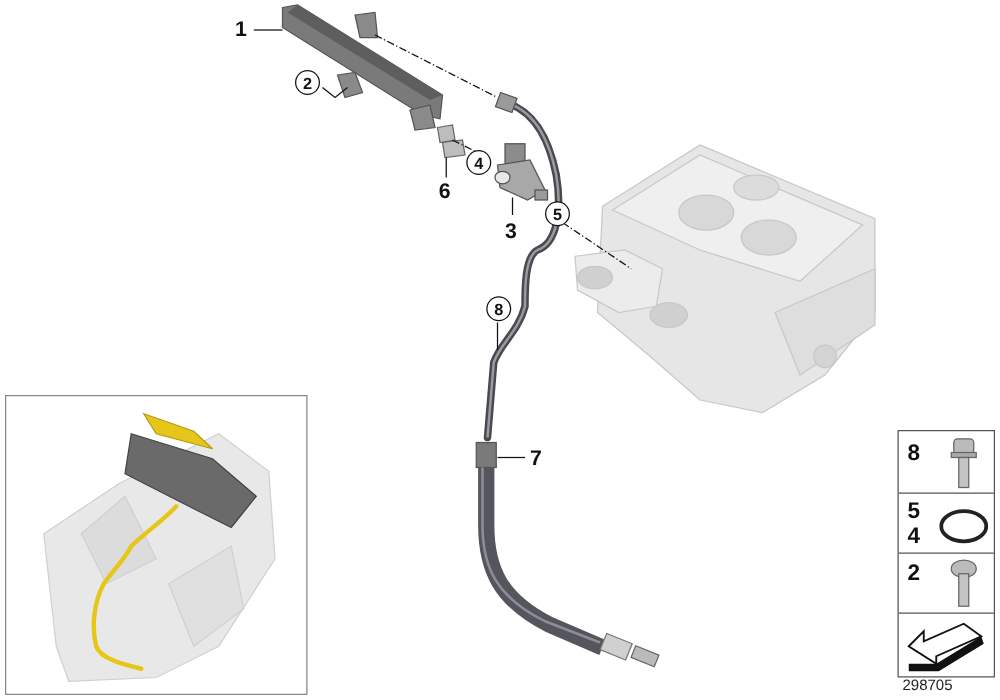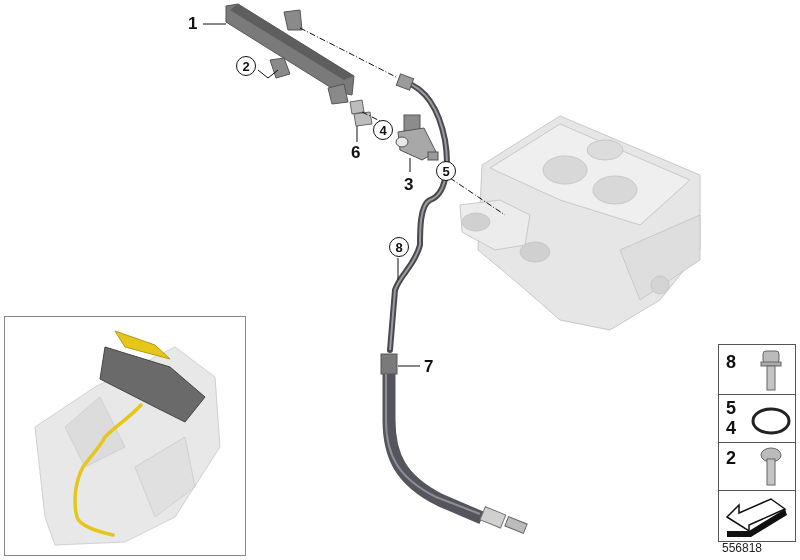--- a/index.html
+++ b/index.html
@@ -128,13 +128,13 @@
     </svg>
   </div>
   <div class="cell" style="height:50px;">
     <svg width="76" height="50">
       <path d="M8,26 L20,14 L20,22 L52,8 L66,18 L30,34 L30,40 Z" fill="#fff" stroke="#111" stroke-width="1.5"></path>
       <path d="M8,40 L30,40 L66,18 L68,24 L32,46 L8,46 Z" fill="#111"></path>
     </svg>
   </div>
 </div>
 
-<div class="imgno">556818</div>
+<div class="imgno">298705</div>
 
 </body></html>

